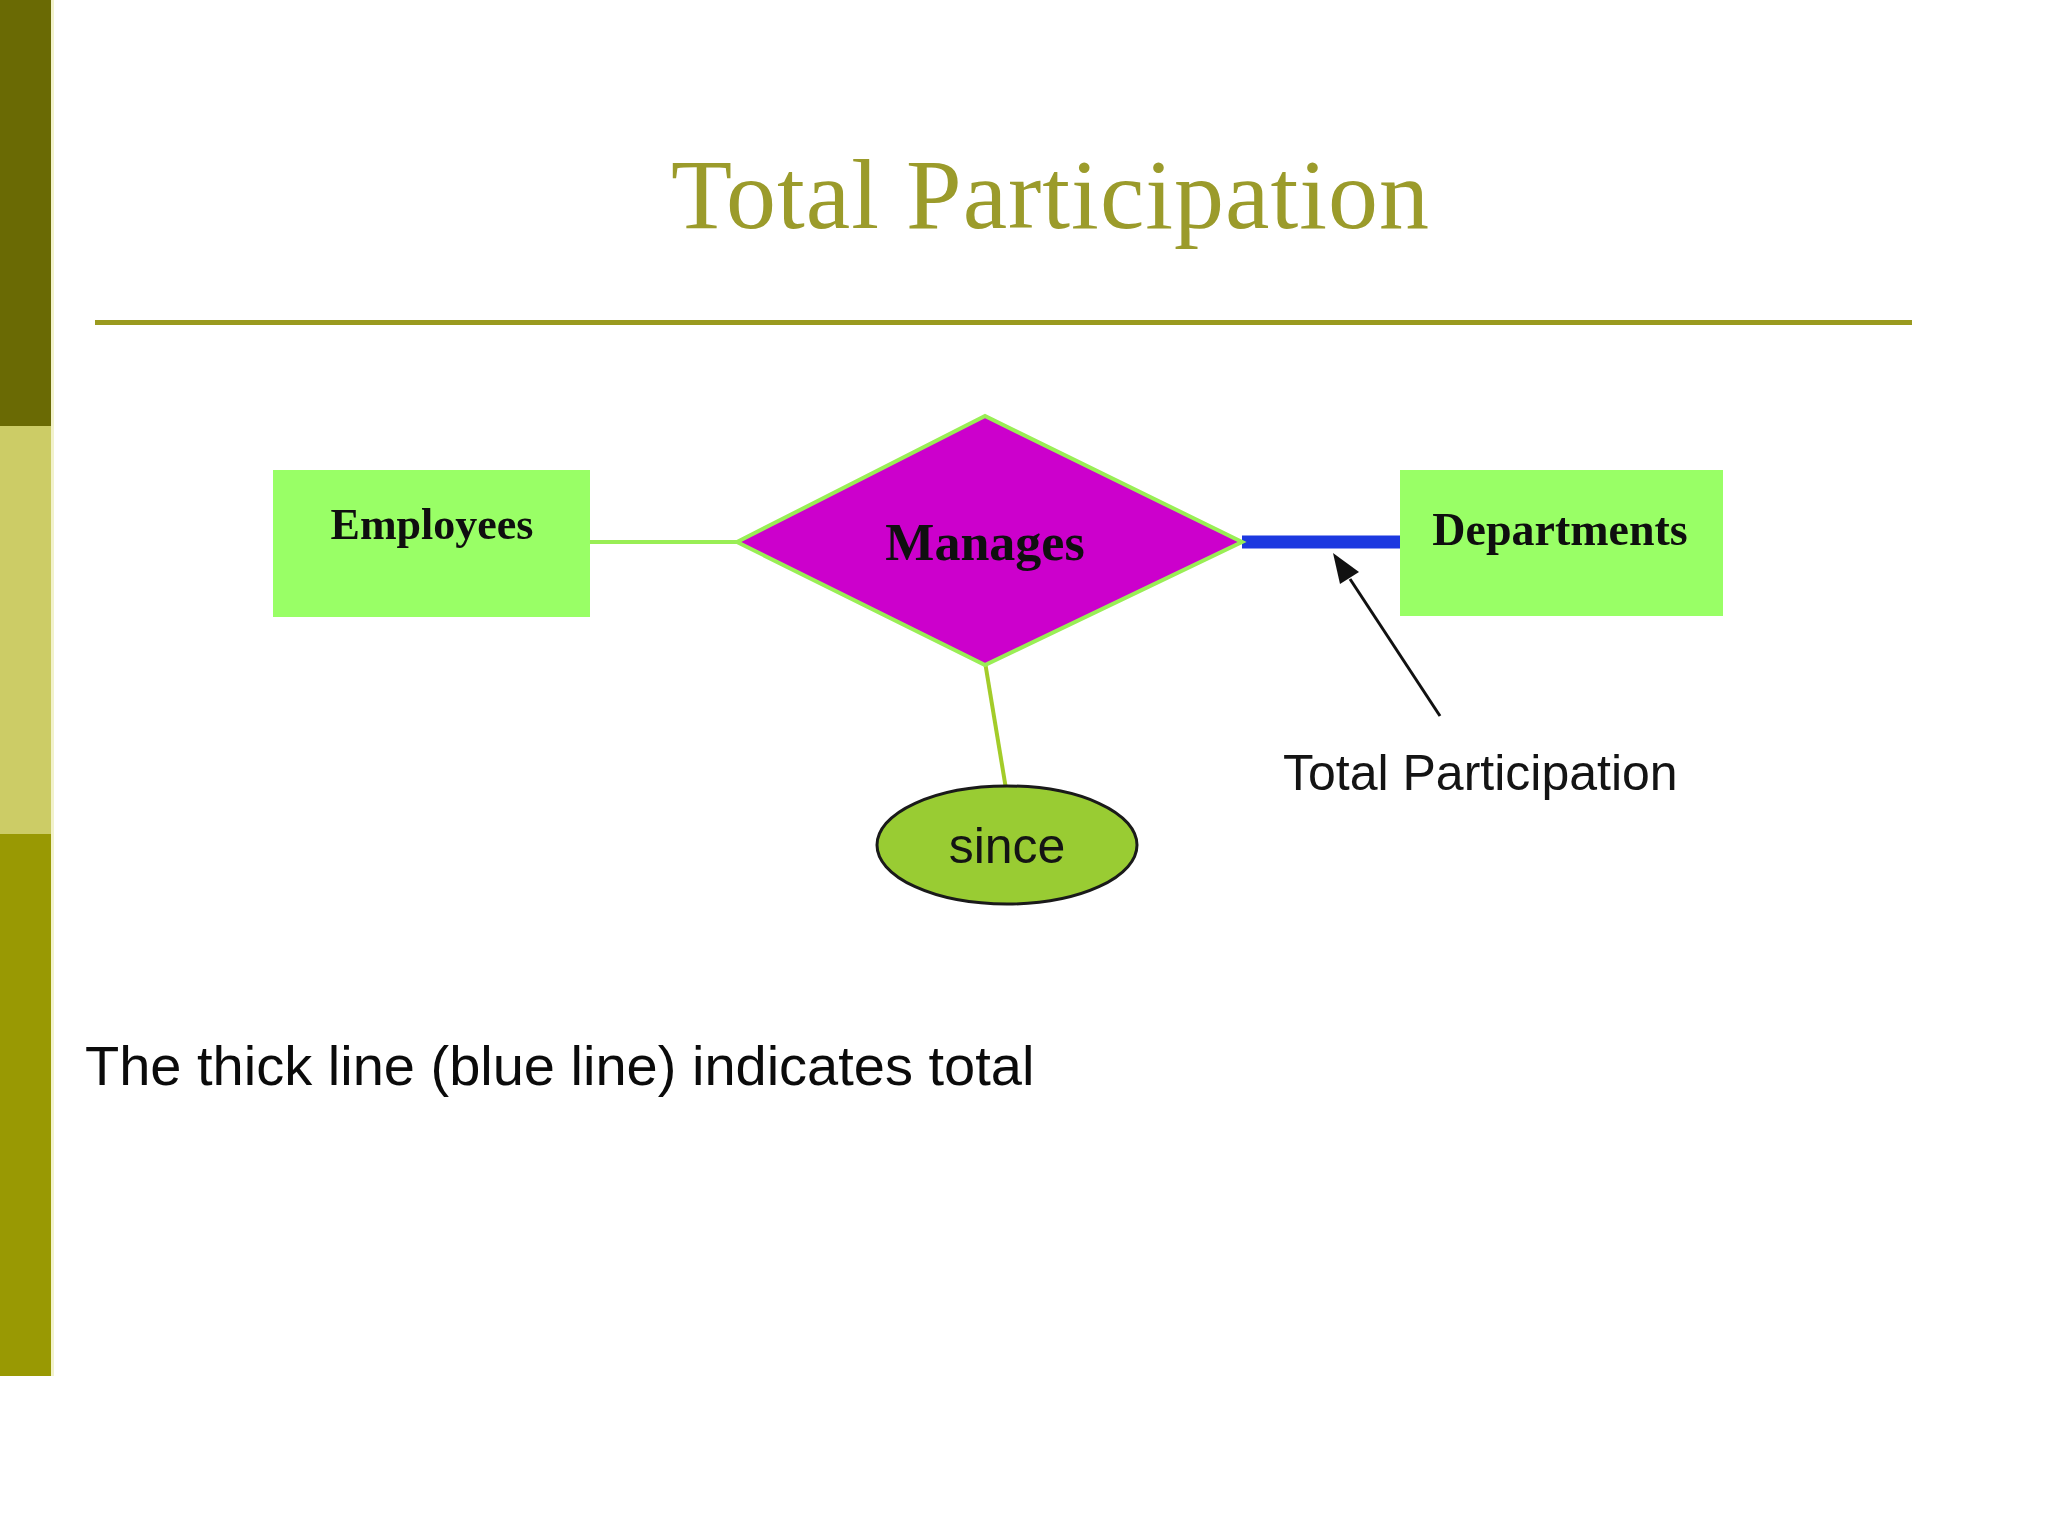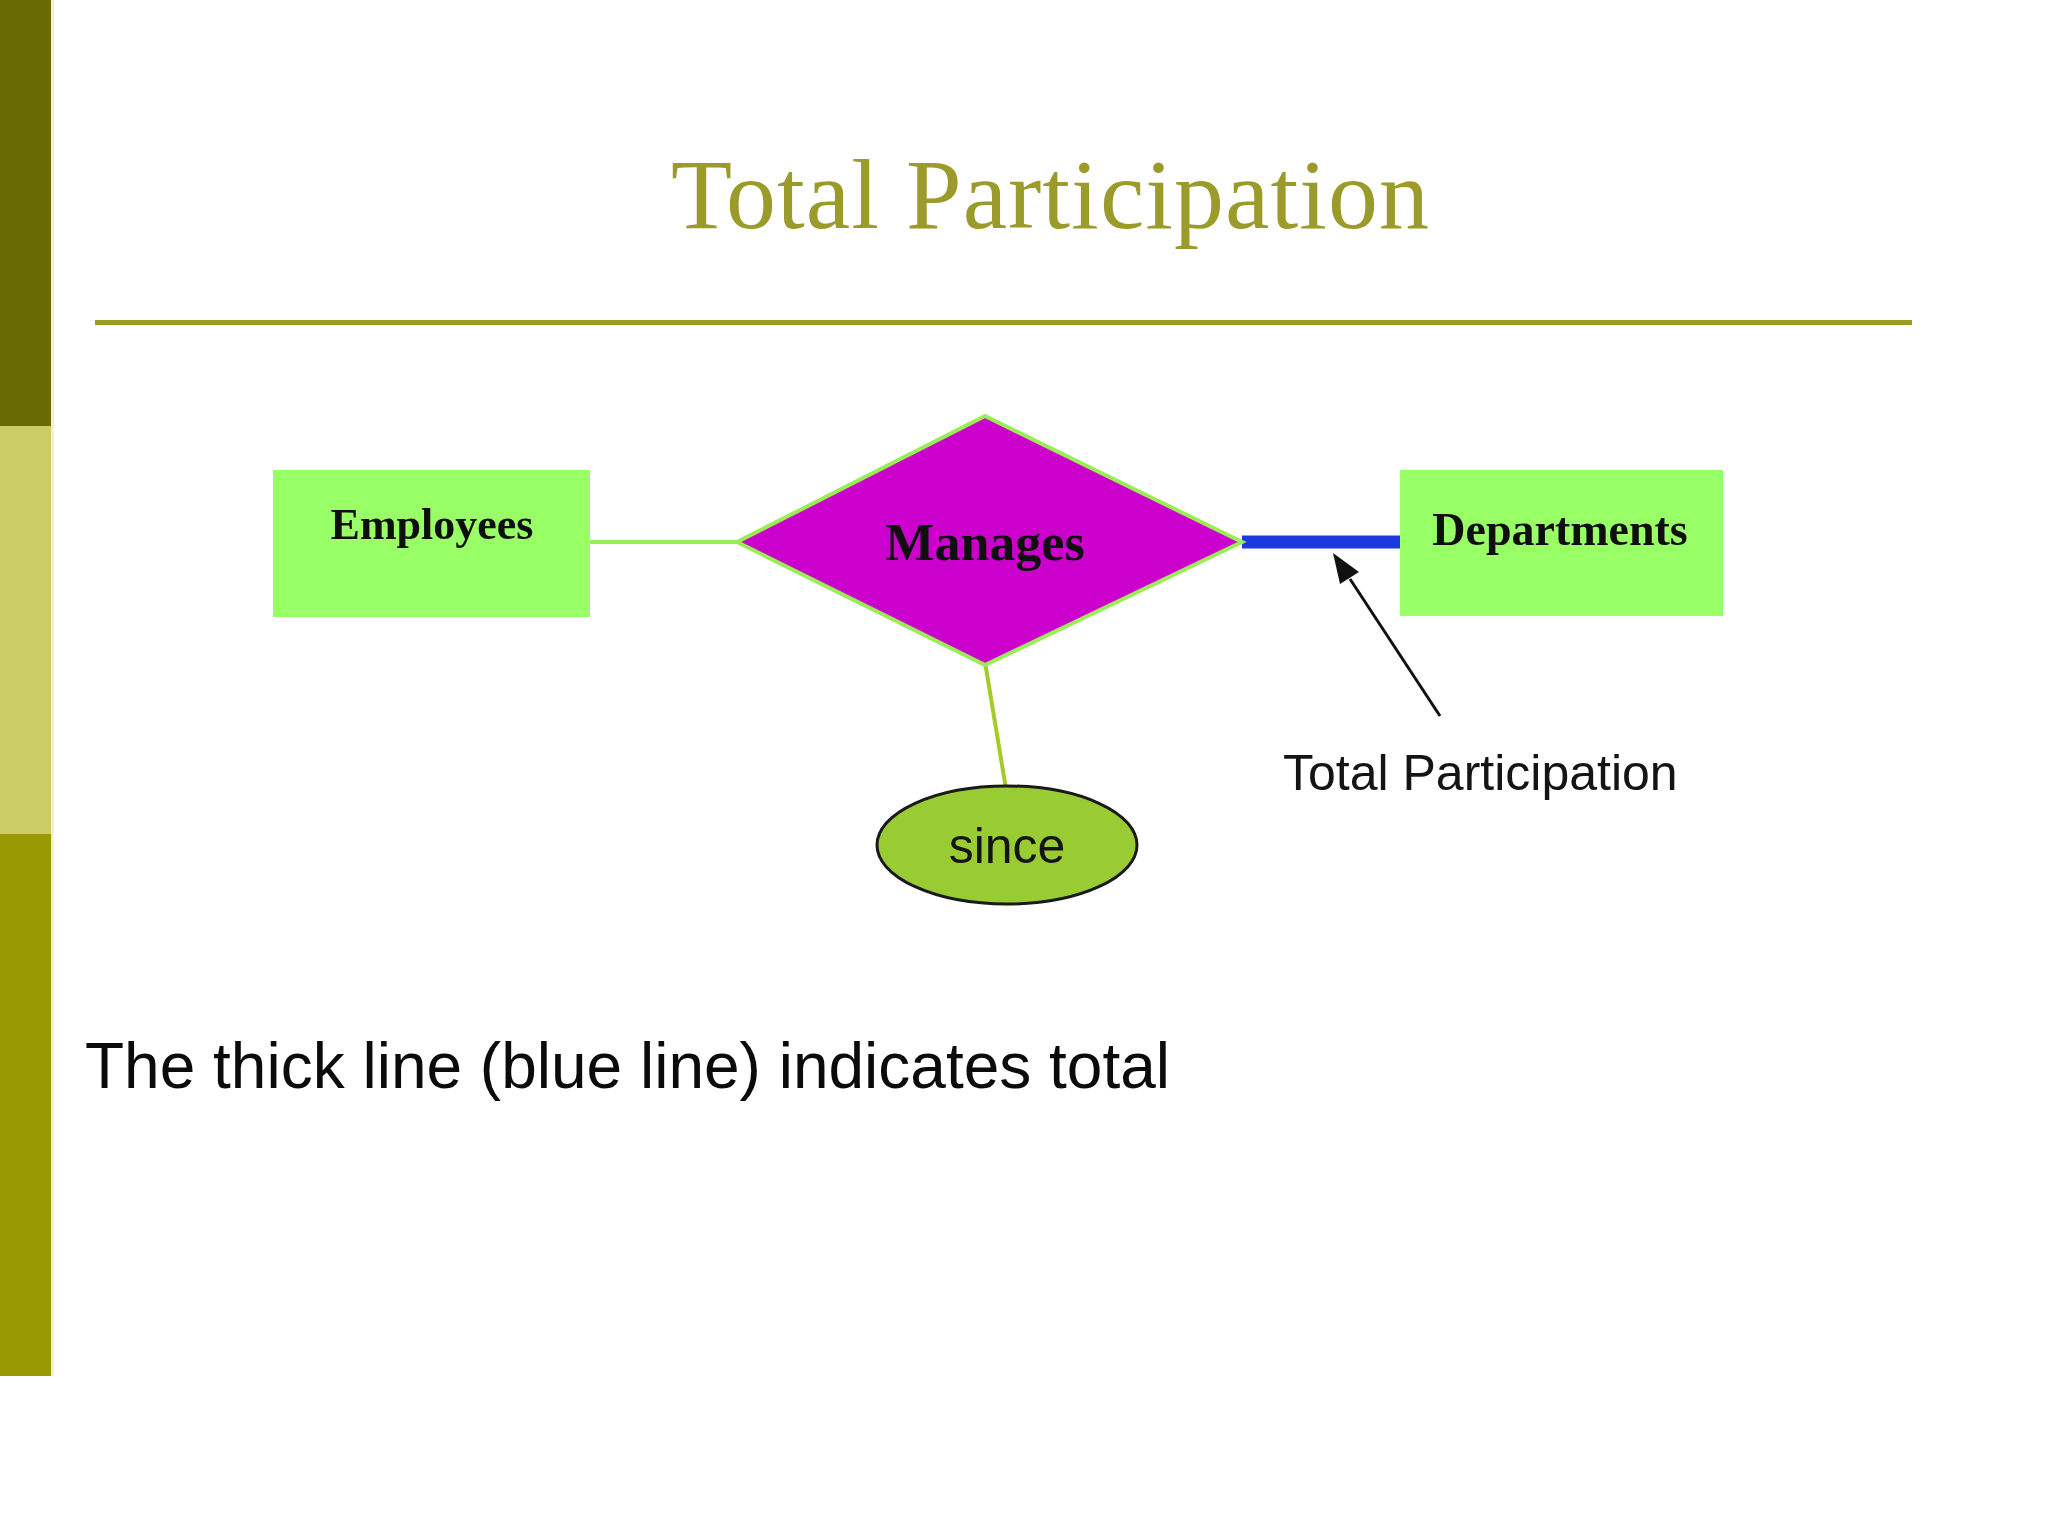--- a/index.html
+++ b/index.html
@@ -58,21 +58,21 @@
     fill: #0F0F0F;
   }
   .sans-label {
     font-family: "Liberation Sans", sans-serif;
     fill: #141414;
   }
   .body-text {
     position: absolute;
     left: 85px; top: 1010px;
     width: 1900px;
-    font-size: 64px;
+    font-size: 56px;
     line-height: 112px;
     color: #0b0b0b;
   }
 </style>
 </head>
 <body>
 
 <div class="slide">
 
   <div class="sidebar">

